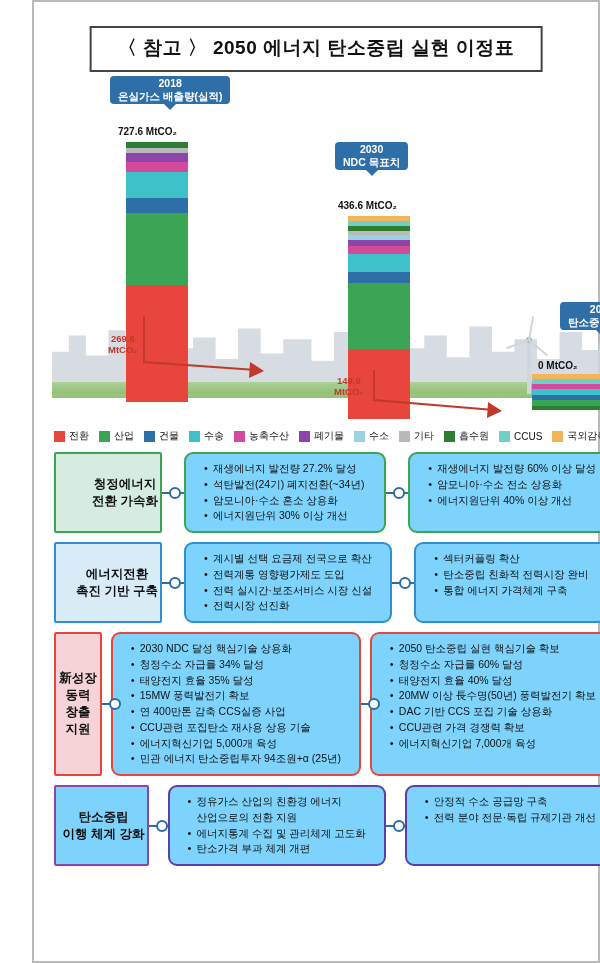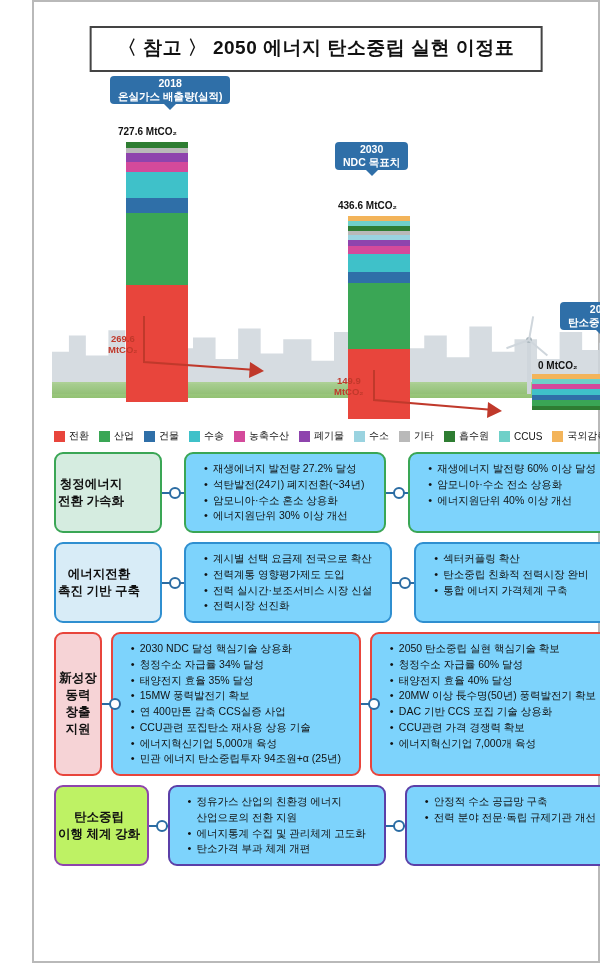--- a/index.html
+++ b/index.html
@@ -87,22 +87,22 @@
   }
   .legend .item{display:flex;align-items:center;gap:4px;white-space:nowrap;}
   .legend .sw{width:11px;height:11px;display:inline-block;}
 
   
   .matrix{
     position:absolute;top:450px;left:20px;width:562px;
   }
   .row{display:flex;align-items:stretch;margin-bottom:9px;}
   .cat{
-    width:108px;border:2px solid #888;border-radius:9px;
-    display:flex;align-items:center;justify-content:flex-start;text-align:center;
+    width:108px;border:2px solid #888;border-radius:2px;
+    display:flex;align-items:center;justify-content:flex-end;text-align:center;
     font-size:12.5px;font-weight:bold;line-height:1.35;padding:12px 2px;
     box-sizing:border-box;
   }
   .connector{
     width:22px;position:relative;
   }
   .connector .line{
     position:absolute;top:50%;left:0;width:100%;height:2px;background:#2b6ca3;
     transform:translateY(-1px);
   }
@@ -355,21 +355,21 @@
           <li data-name="list-item">태양전지 효율 40% 달성</li>
           <li data-name="list-item">20MW 이상 長수명(50년) 풍력발전기 확보</li>
           <li data-name="list-item">DAC 기반 CCS 포집 기술 상용화</li>
           <li data-name="list-item">CCU관련 가격 경쟁력 확보</li>
           <li data-name="list-item">에너지혁신기업 7,000개 육성</li>
         </ul>
       </div>
     </div>
 
     <div class="row" data-name="roadmap-row">
-      <div class="cat" style="background:#bef264;border-color:#8e44ad;" data-name="category-carbon-neutral-governance">
+      <div class="cat" style="background:#7dd3fc;border-color:#8e44ad;" data-name="category-carbon-neutral-governance">
         <span data-name="category-label">탄소중립<br>이행 체계 강화</span>
       </div>
       <div class="connector" data-name="connector">
           <div class="line"></div>
           <div class="dot"></div>
         </div>
       <div class="panel" style="border-color:#5b3fa8;" data-name="panel-2030-governance">
         <ul>
           <li data-name="list-item">정유가스 산업의 친환경 에너지</li>
           <li style="padding-left: 9px; list-style: none; --nb: 1;" data-name="list-item-continuation">  산업으로의 전환 지원</li>

